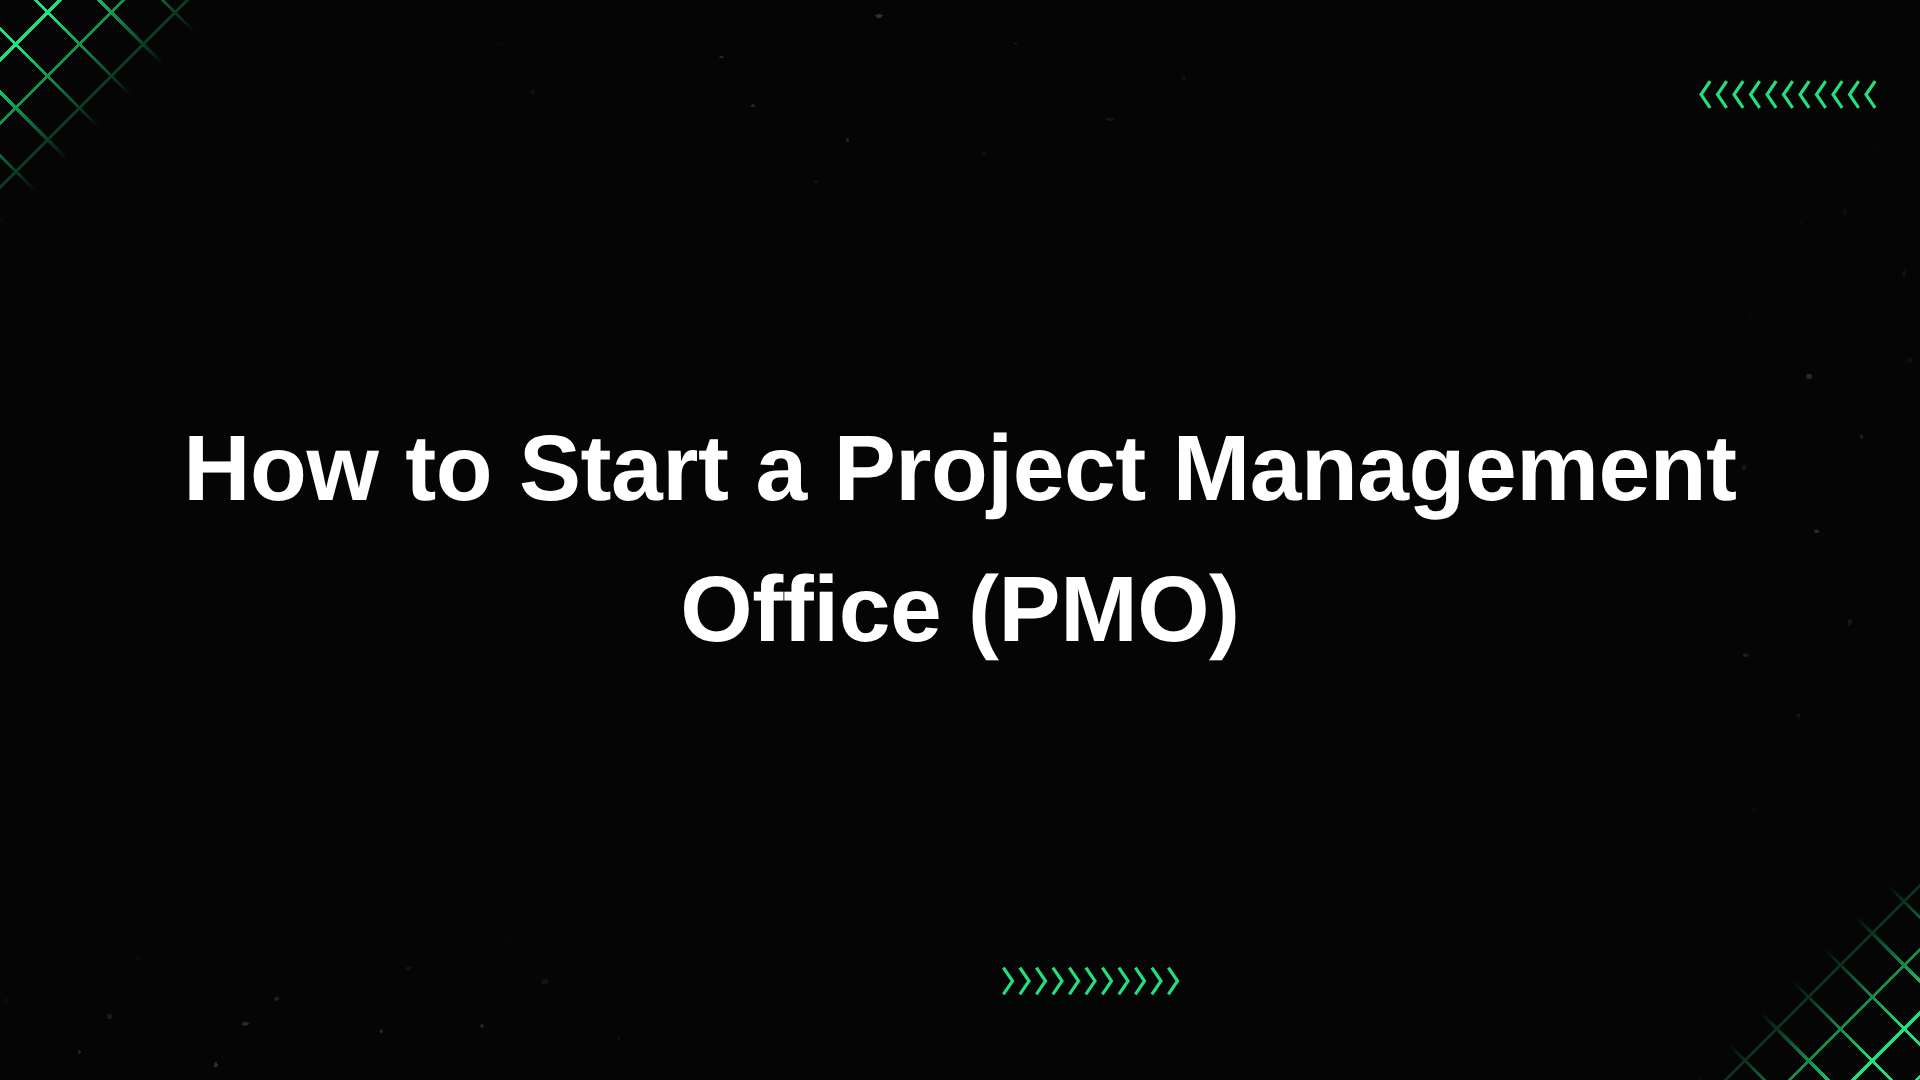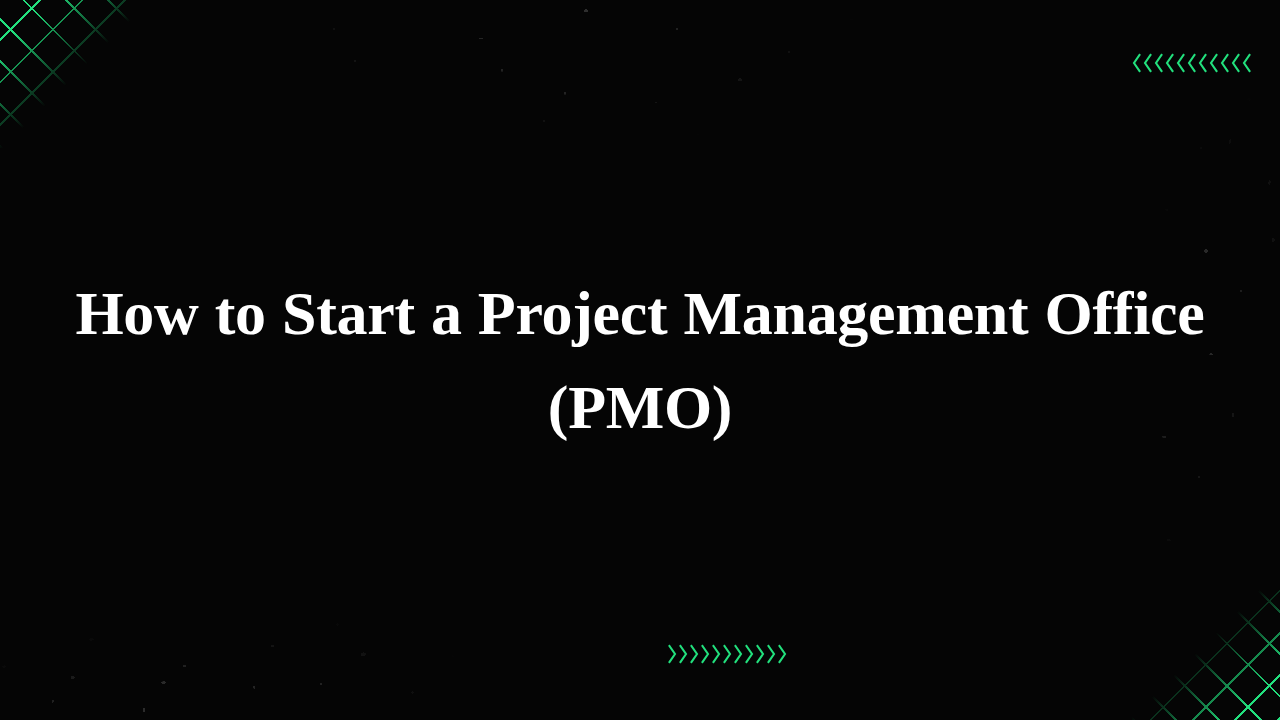--- a/index.html
+++ b/index.html
@@ -195,21 +195,21 @@
     display: flex;
     align-items: center;
     justify-content: center;
   }
 
   #slide-title {
     width: 1180px;
     margin: 0;
     text-align: center;
     color: #ffffff;
-    font-family: Liberation Serif, serif;
+    font-family: Liberation Sans, sans-serif;
     font-weight: bold;
     font-size: 62px;
     line-height: 1.52;
     letter-spacing: -0.3px;
     word-spacing: 1px;
   }
 </style>
 </head>
 <body>
 

